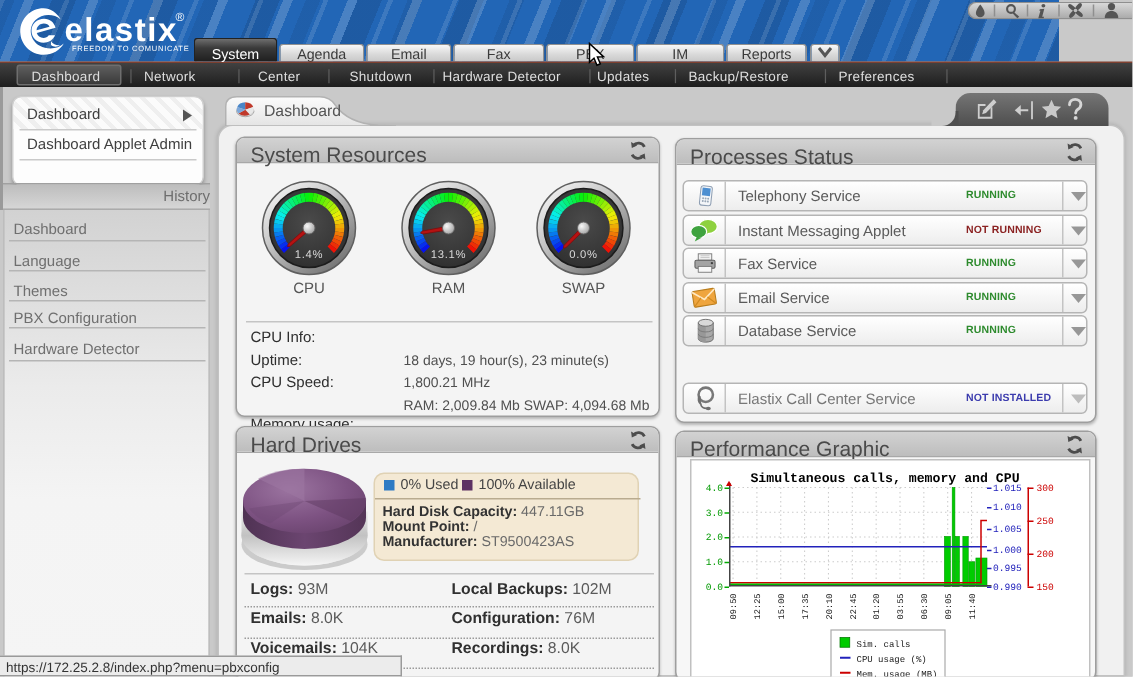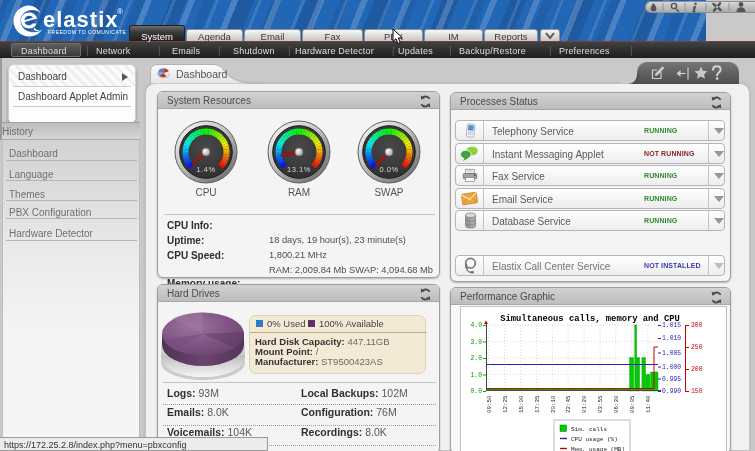--- a/index.html
+++ b/index.html
@@ -8,34 +8,34 @@
 #bluehdr{left:0;top:0;width:706px;height:41px;
  background:repeating-linear-gradient(112deg,rgba(255,255,255,.12) 0 3px,rgba(255,255,255,0) 3px 15px,rgba(255,255,255,.18) 15px 21px,rgba(255,255,255,0) 21px 40px),repeating-linear-gradient(112deg,rgba(10,30,60,.10) 0 9px,rgba(10,30,60,0) 9px 32px,rgba(10,30,60,.16) 32px 47px,rgba(10,30,60,0) 47px 63px),#2266b6;
 }
 #menubar{left:0;top:41px;width:755px;height:17px;background:linear-gradient(#414141,#282828 70%,#1d1d1d);border-top:1px solid #7e4030}
 .mi{position:absolute;top:4px;font-size:9px;color:#dedede;letter-spacing:.2px}
 .msep{position:absolute;top:3px;font-size:10px;color:#5e5e5e}
 .tab{position:absolute;top:29px;height:12px;border:1px solid #909090;border-bottom:none;border-radius:3px 3px 0 0;background:linear-gradient(#f8f8f8,#dadada 55%,#c8c8c8);font-size:9.5px;color:#3a3a3a;text-align:center;padding-top:1px}
 #systab{top:25px;height:16px;background:linear-gradient(#6e6e6e,#3a3a3a 40%,#1f1f1f);color:#fff;border-color:#222;padding-top:5px;z-index:3}
 
 .panel{position:absolute;background:#f4f4f4;border:1px solid #9e9e9e;border-radius:6px;box-shadow:0 1px 2px rgba(0,0,0,.25)}
-.phead{position:absolute;left:0;top:0;right:0;height:17px;background:linear-gradient(#d2d2d2,#bdbdbd);border-bottom:1px solid #a8a8a8;border-radius:5px 5px 0 0;font-size:10px;color:#4a4a4a;padding:3px 0 0 9px}
+.phead{position:absolute;left:0;top:0;right:0;height:17px;background:linear-gradient(#d2d2d2,#bdbdbd);border-bottom:1px solid #a8a8a8;border-radius:5px 5px 0 0;font-size:14px;color:#4a4a4a;padding:3px 0 0 9px}
 .prow{position:absolute;left:4px;width:270px;height:21px;border:1px solid #b5b5b5;border-radius:4px;background:linear-gradient(#ffffff,#ededed)}
 .prow .icell{position:absolute;left:0;top:0;width:28px;height:19px;border-right:1px solid #c3c3c3}
 .prow .pname{position:absolute;left:36px;top:4.5px;font-size:10px;color:#5a5a5a}
 .prow .pstat{position:absolute;left:188px;top:6px;font-size:7px;font-weight:bold;letter-spacing:.1px}
 .prow .pdiv{position:absolute;left:252px;top:0;width:1px;height:19px;background:#c3c3c3}
 .prow .parr{position:absolute;left:258px;top:7px;width:0;height:0;border-left:5.5px solid transparent;border-right:5.5px solid transparent;border-top:6.5px solid #979797}
 .sideitem{position:absolute;left:9px;width:123px;font-size:10px;color:#6f6f6f}
 .sidesep{position:absolute;left:6px;width:131px;height:1px;background:#b5b5b5}
 .hdlbl{font-weight:bold;color:#303030}
 .hdrow{position:absolute;font-size:10.5px;color:#5a5a5a}
 .dotline{position:absolute;border-top:1px dotted #9a9a9a;height:0}
 .inforow{position:absolute;font-size:9.3px;color:#4f4f4f;white-space:nowrap}
-.inflbl{position:absolute;font-size:10px;font-weight:bold;color:#2e2e2e;white-space:nowrap}
+.inflbl{position:absolute;font-size:10px;font-weight:normal;color:#2e2e2e;white-space:nowrap}
 </style></head>
 <body>
 <div id="page">
 
 <div id="bluehdr" class="abs">
 
   <svg class="abs" style="left:12px;top:4px" width="132" height="34" viewBox="0 0 132 34">
     <g fill="#fff">
       <path d="M17 1.5 C8.5 1.5 1.5 8.5 1.5 17 C1.5 25.5 8.5 32.5 17 32.5 C23 32.5 28 29.5 30.5 25 C27 28.5 20 29.5 14.5 26.5 C8 23 6.5 14.5 11.5 9.5 C16 5 24 5 28.5 9 C26 4.5 21.5 1.5 17 1.5 Z"></path>
       <path d="M17.5 8.5 C12.5 8.5 9 12 9 16.5 C9 21 12.5 24.5 17 24.5 C20.5 24.5 23.5 22.5 24.7 19.5 L20.5 19.5 C19.7 20.7 18.4 21.3 17 21.3 C14.8 21.3 13 20 12.5 18 L25 14.5 C24.2 11 21.2 8.5 17.5 8.5 Z M17.2 11.7 C19 11.7 20.4 12.5 21 13.8 L12.4 16.2 C12.5 13.6 14.6 11.7 17.2 11.7 Z"></path>
@@ -88,21 +88,21 @@
 
 <svg class="abs" style="left:392px;top:28px;z-index:40" width="12" height="17" viewBox="0 0 12 17">
   <path d="M1 1 L1 13.5 L4 10.8 L6 15.5 L8.2 14.5 L6.3 10 L10.3 9.8 Z" fill="#fff" stroke="#000" stroke-width="1"></path>
 </svg>
 <div id="menubar" class="abs">
   <div class="abs" style="left:11px;top:1px;width:70px;height:14px;background:linear-gradient(#5e5e5e,#3a3a3a);border:1px solid #6e6e6e;border-radius:2px"></div>
   <span class="mi" style="left:21px">Dashboard</span>
   <span class="msep" style="left:86px">|</span>
   <span class="mi" style="left:96px">Network</span>
   <span class="msep" style="left:158px">|</span>
-  <span class="mi" style="left:172px">Emails</span>
+  <span class="mi" style="left:172px">Center</span>
   <span class="msep" style="left:218px">|</span>
   <span class="mi" style="left:233px">Shutdown</span>
   <span class="msep" style="left:288px">|</span>
   <span class="mi" style="left:295px">Hardware Detector</span>
   <span class="msep" style="left:392px">|</span>
   <span class="mi" style="left:398px">Updates</span>
   <span class="msep" style="left:449px">|</span>
   <span class="mi" style="left:459px">Backup/Restore</span>
   <span class="msep" style="left:549px">|</span>
   <span class="mi" style="left:559px">Preferences</span>
@@ -118,21 +118,21 @@
   <div class="abs" style="left:9px;top:6px;font-size:10px;color:#3f3f3f">Dashboard</div>
   <div class="abs" style="right:7px;top:8px;width:0;height:0;border-top:4px solid transparent;border-bottom:4px solid transparent;border-left:6px solid #555"></div>
   <div class="abs" style="left:4px;top:21px;width:118px;height:1px;background:#c9c9c9"></div>
   <div class="abs" style="left:9px;top:26px;font-size:10px;color:#3f3f3f">Dashboard Applet Admin</div>
   <div class="abs" style="left:4px;top:41px;width:118px;height:1px;background:#c9c9c9"></div>
 </div>
 
 <div class="abs" style="left:2px;top:140px;width:138px;height:311px;background:linear-gradient(#d2d2d2,#ebebeb 38%,#f4f4f4 62%,#f5f5f5);border-left:1px solid #bdbdbd;border-right:1px solid #bdbdbd"></div>
 
 <div class="abs" style="left:2px;top:122px;width:138px;height:18px;background:linear-gradient(#bdbdbd,#d6d6d6);border-top:1px solid #a0a0a0;border-bottom:1px solid #ababab">
-  <div style="text-align:left;font-size:10px;color:#6e6e6e;padding-top:3px">History</div>
+  <div style="text-align:right;font-size:10px;color:#6e6e6e;padding-top:3px">History</div>
 </div>
 <div class="sideitem" style="top:148px">Dashboard</div>
 <div class="sidesep" style="top:160px"></div>
 <div class="sideitem" style="top:169px">Language</div>
 <div class="sidesep" style="top:180px"></div>
 <div class="sideitem" style="top:189px">Themes</div>
 <div class="sidesep" style="top:200px"></div>
 <div class="sideitem" style="top:207px">PBX Configuration</div>
 <div class="sidesep" style="top:218px"></div>
 <div class="sideitem" style="top:228px">Hardware Detector</div>

